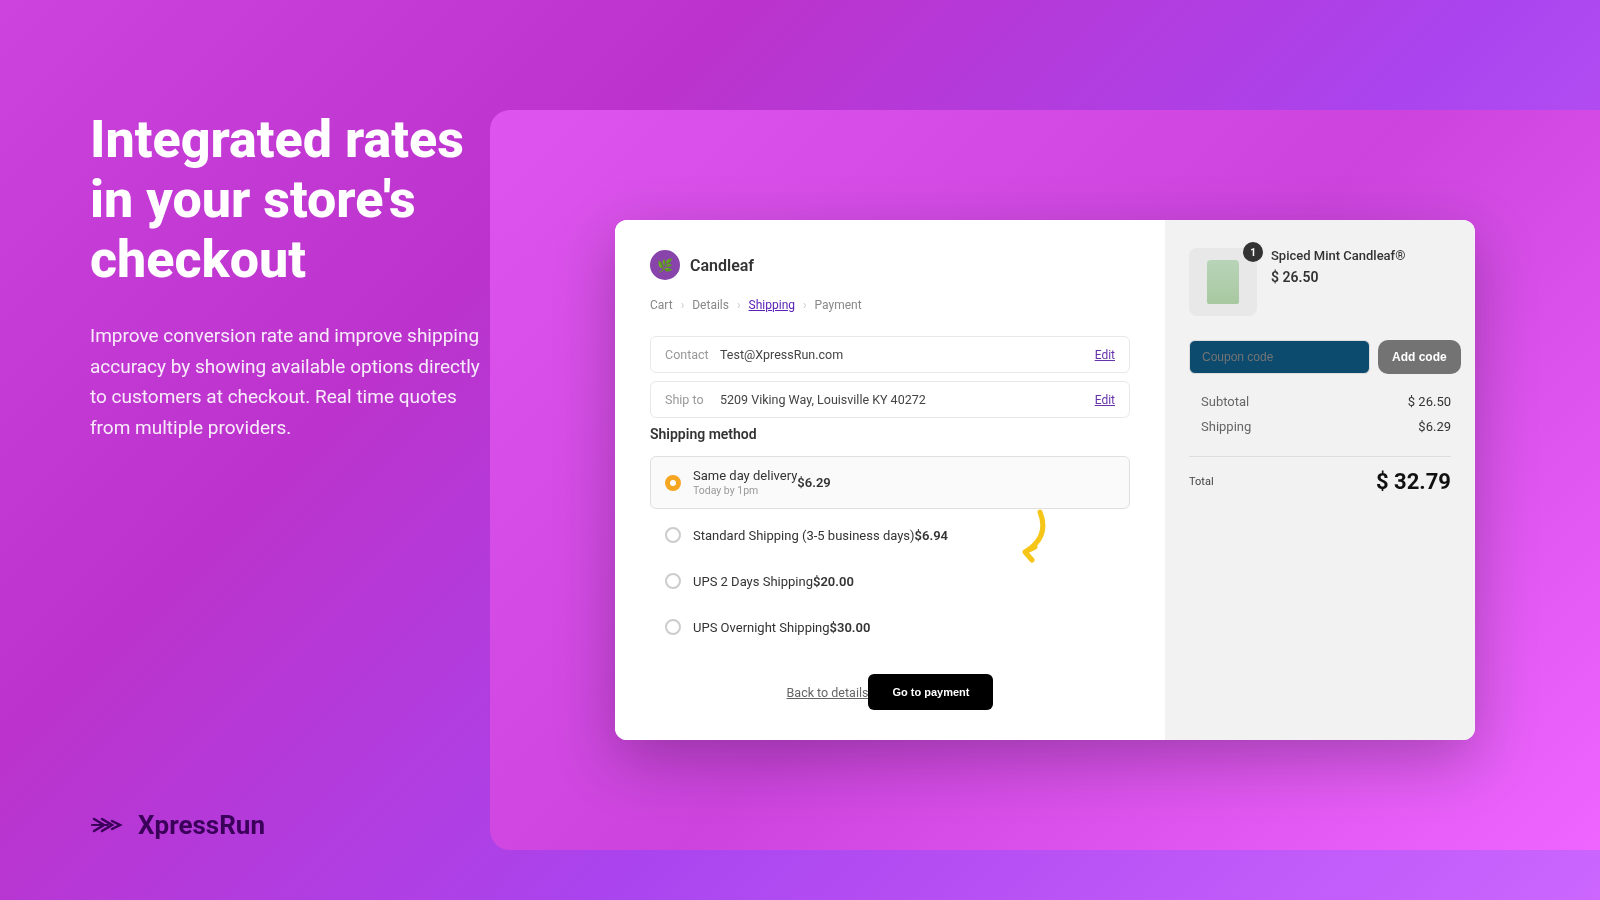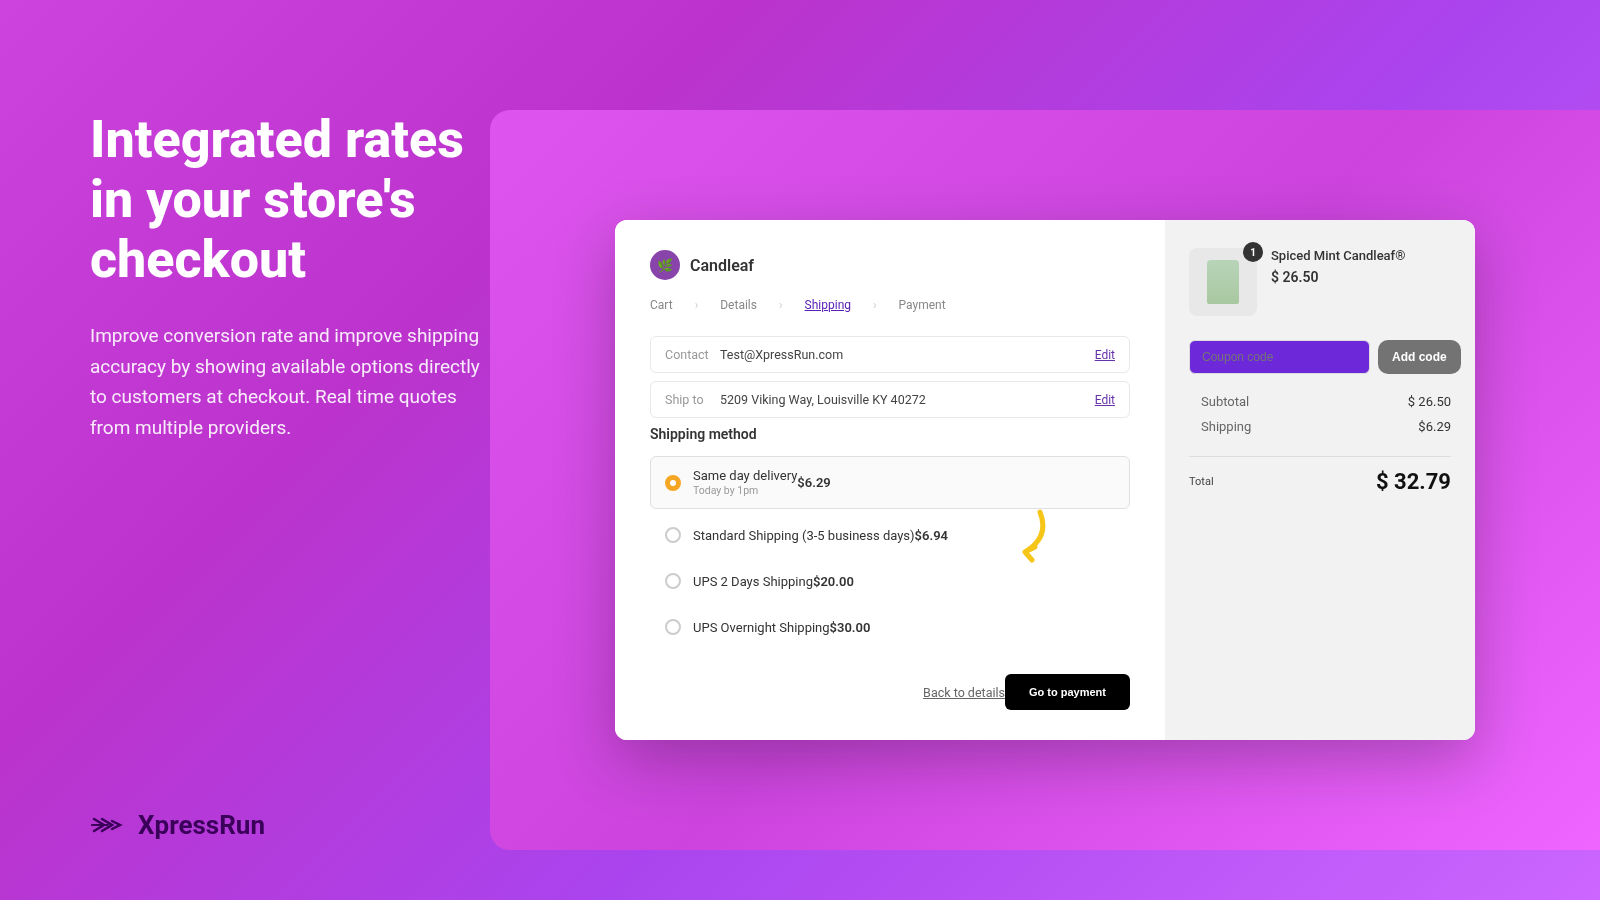--- a/index.html
+++ b/index.html
@@ -113,21 +113,21 @@
 
     .store-name {
       font-size: 16px;
       font-weight: 600;
       color: #333;
     }
 
     .breadcrumb {
       display: flex;
       align-items: center;
-      gap: 22px;
+      gap: 8px;
       font-size: 12px;
       color: #888;
       margin-bottom: 24px;
     }
 
     .breadcrumb span { cursor: pointer; }
     .breadcrumb span.active { color: #5b21b6; text-decoration: underline; }
     .breadcrumb .sep { color: #ccc; }
 
     .info-row {
@@ -221,21 +221,21 @@
 
     .option-price {
       font-weight: 600;
       color: #333;
       font-size: 13px;
     }
 
     .checkout-footer {
       display: flex;
       align-items: center;
-      justify-content: flex-end;
+      justify-content: center;
       margin-top: auto;
       padding-top: 16px;
     }
 
     .back-link {
       font-size: 12.5px;
       color: #666;
       text-decoration: underline;
       cursor: pointer;
     }
@@ -323,21 +323,21 @@
     }
 
     .coupon-row {
       display: flex;
       gap: 8px;
       margin-bottom: 20px;
     }
 
     .coupon-input {
       flex: 1;
-      background: #6d28d9;
+      background: #0c4a6e;
       border: 1px solid #ddd;
       border-radius: 6px;
       padding: 9px 12px;
       font-size: 12px;
       color: #aaa;
       outline: none;
     }
 
     .add-code-btn {
       background: #737373;

